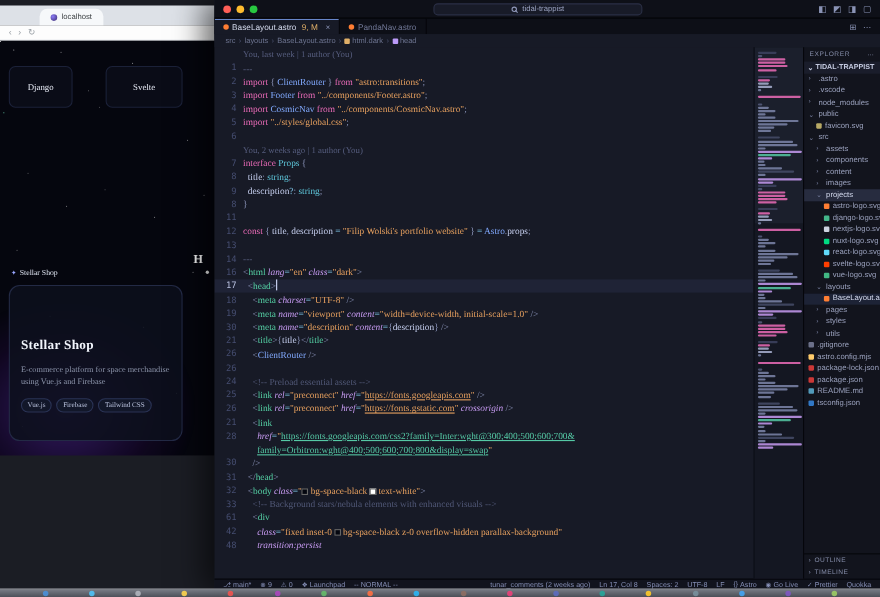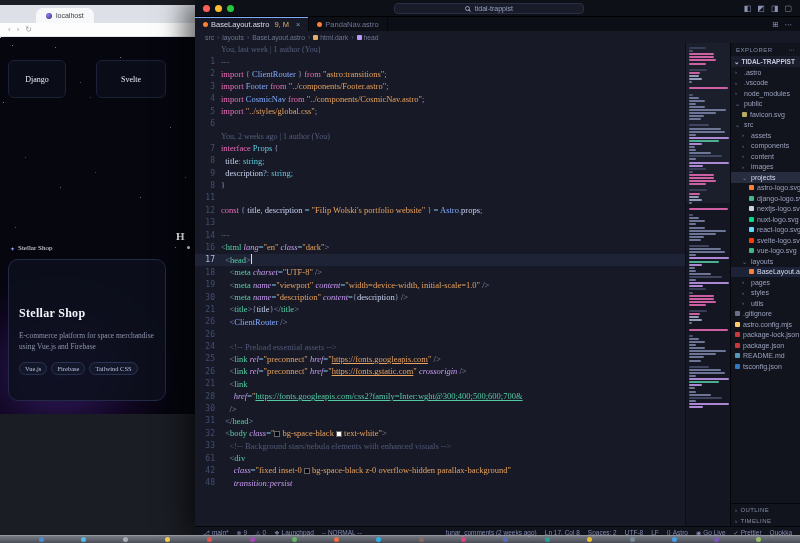--- a/index.html
+++ b/index.html
@@ -326,20 +326,24 @@
             </div>
             <div class="code-row">
               <span class="gutter">21</span>
               <span class="lc"><span class="tok pt">    &lt;</span><span class="tok tg">link</span></span>
             </div>
             <div class="code-row">
               <span class="gutter">28</span>
               <span class="lc"><span class="tok at">      href</span><span class="tok op">=</span><span class="tok st">"</span><span class="tok lk">https://fonts.googleapis.com/css2?family=Inter:wght@300;400;500;600;700&amp;</span></span>
             </div>
             <div class="code-row">
+              <span class="gutter"></span>
+              <span class="lc"><span class="tok pt">      </span><span class="tok lk">family=Orbitron:wght@400;500;600;700;800&amp;display=swap</span><span class="tok st">"</span></span>
+            </div>
+            <div class="code-row">
               <span class="gutter">30</span>
               <span class="lc"><span class="tok pt">    /&gt;</span></span>
             </div>
             <div class="code-row">
               <span class="gutter">31</span>
               <span class="lc"><span class="tok pt">  &lt;/</span><span class="tok tg">head</span><span class="tok pt">&gt;</span></span>
             </div>
             <div class="code-row">
               <span class="gutter">32</span>
               <span class="lc"><span class="tok pt">  &lt;</span><span class="tok tg">body</span><span class="tok at"> class</span><span class="tok op">=</span><span class="tok st">"</span><span class="swatch swb"></span><span class="tok st">bg-space-black </span><span class="swatch sww"></span><span class="tok st">text-white"</span><span class="tok pt">&gt;</span></span>

